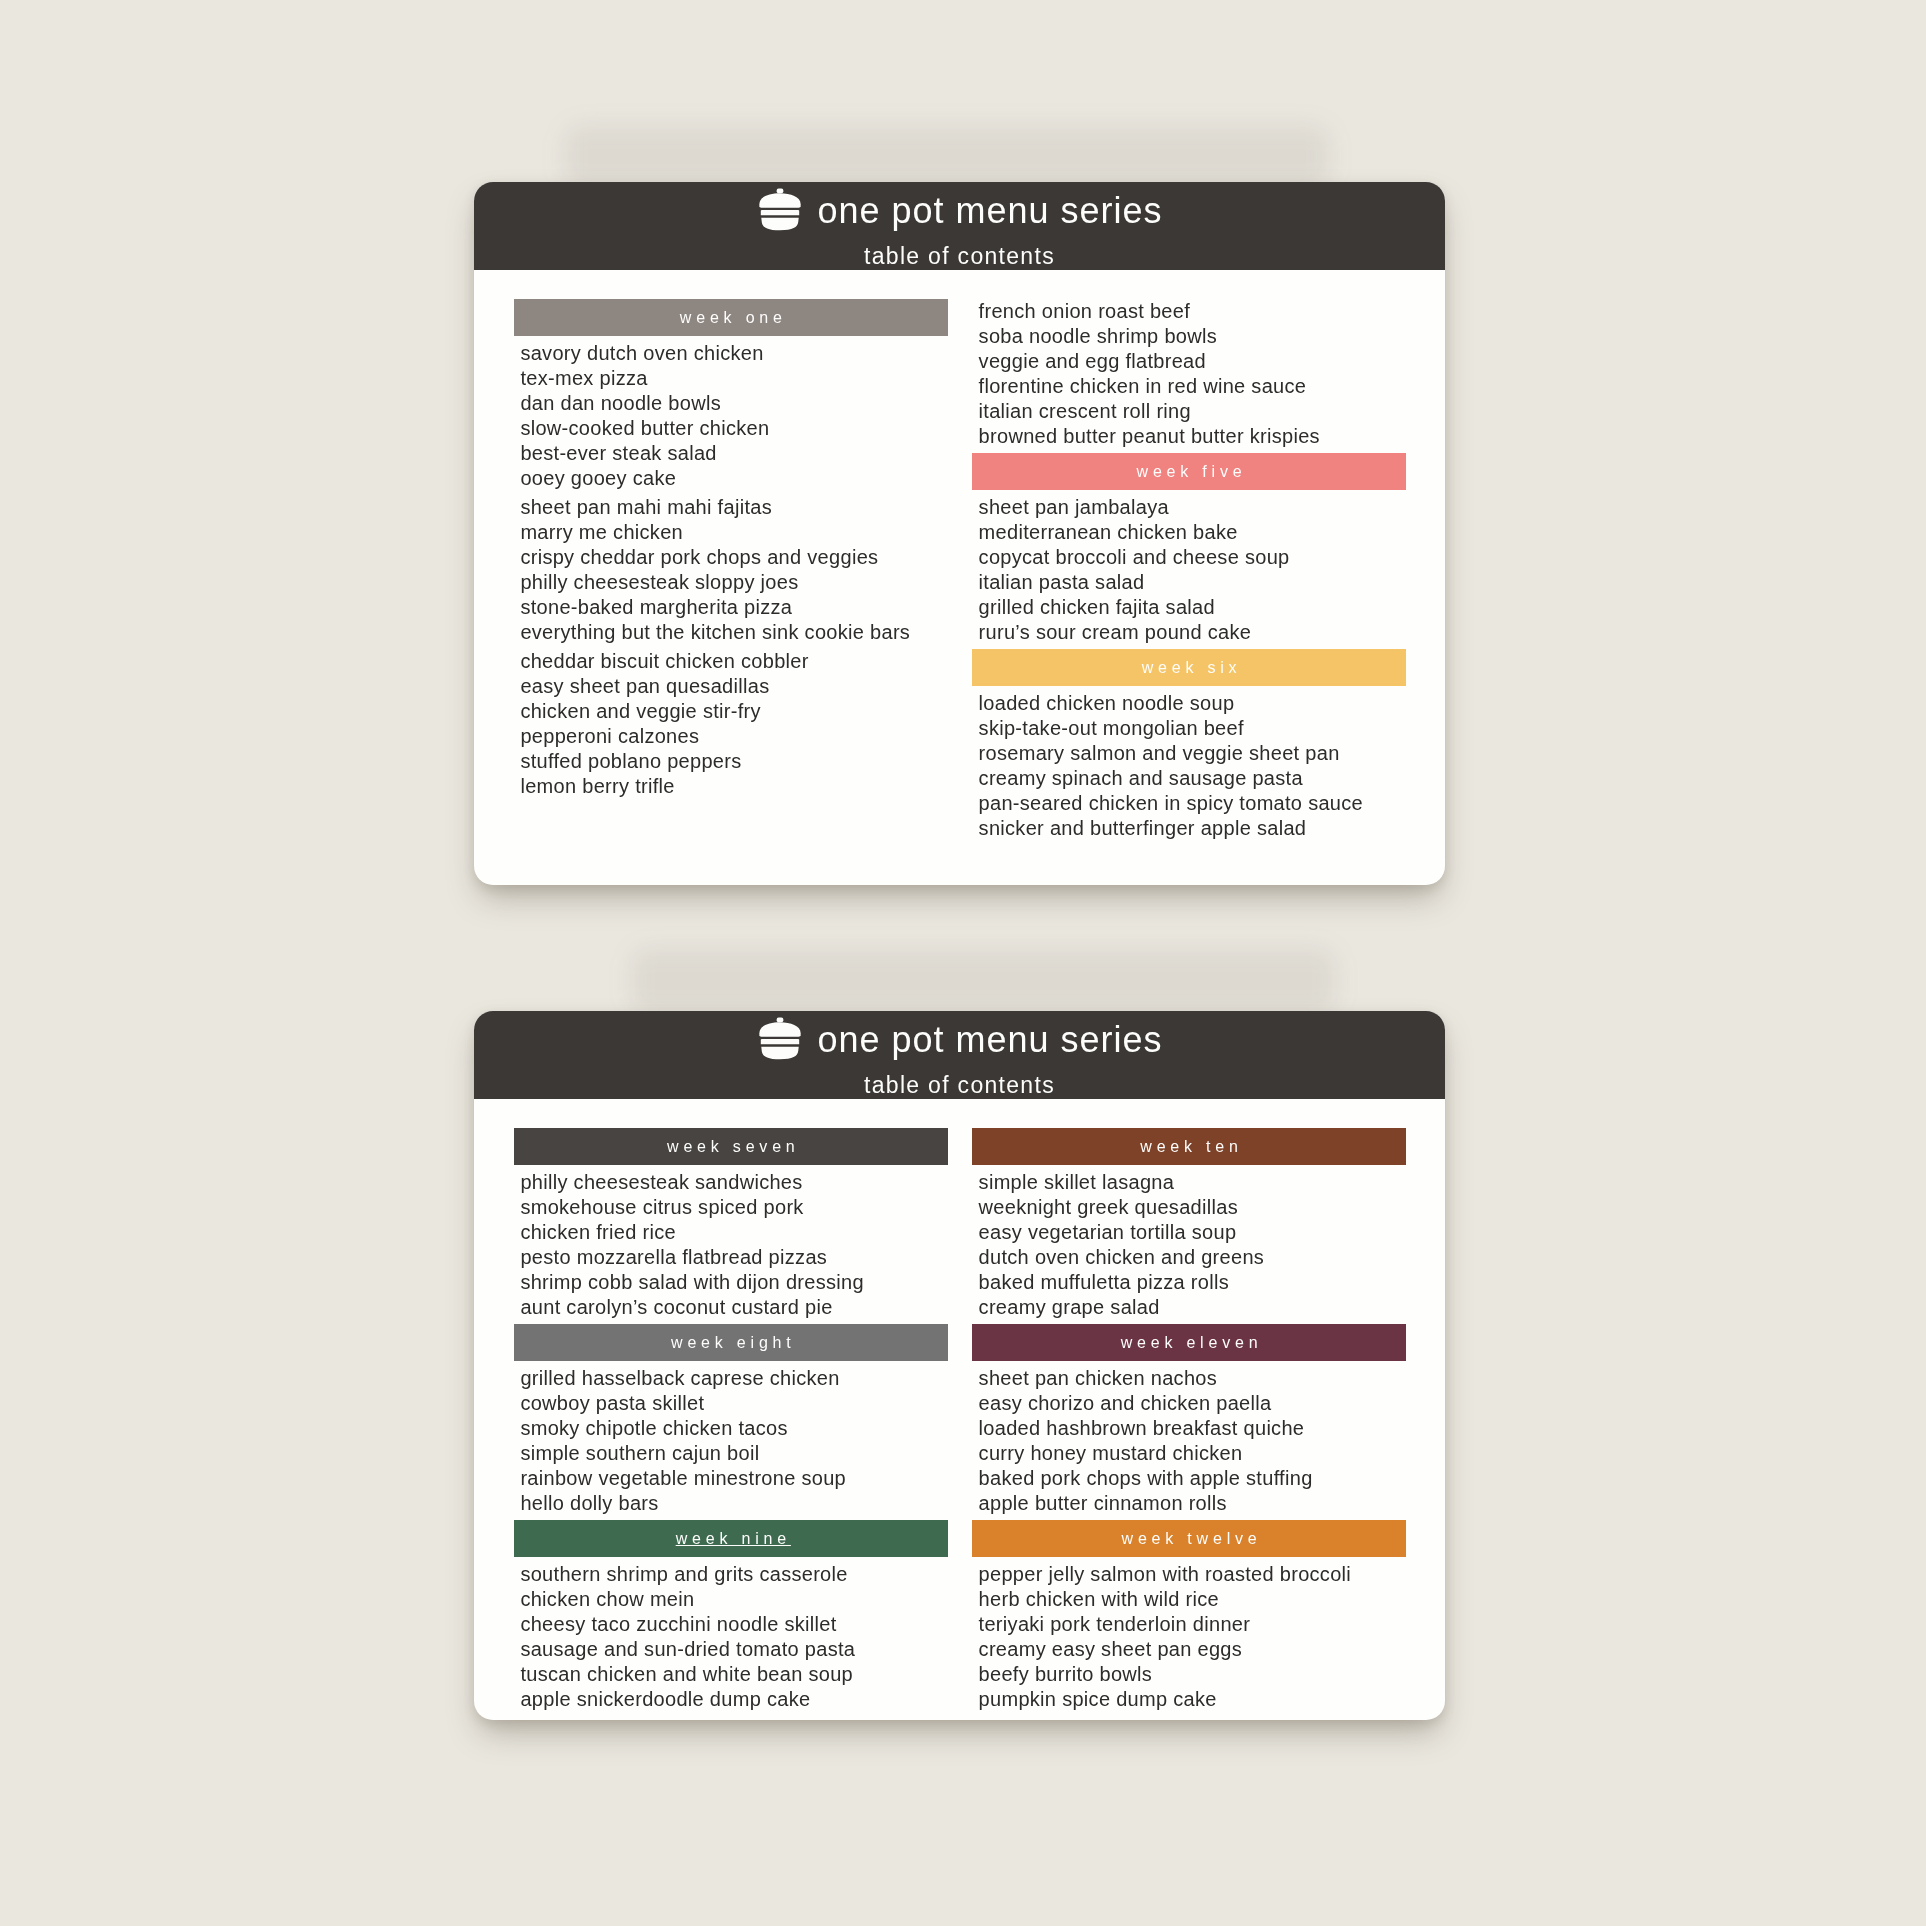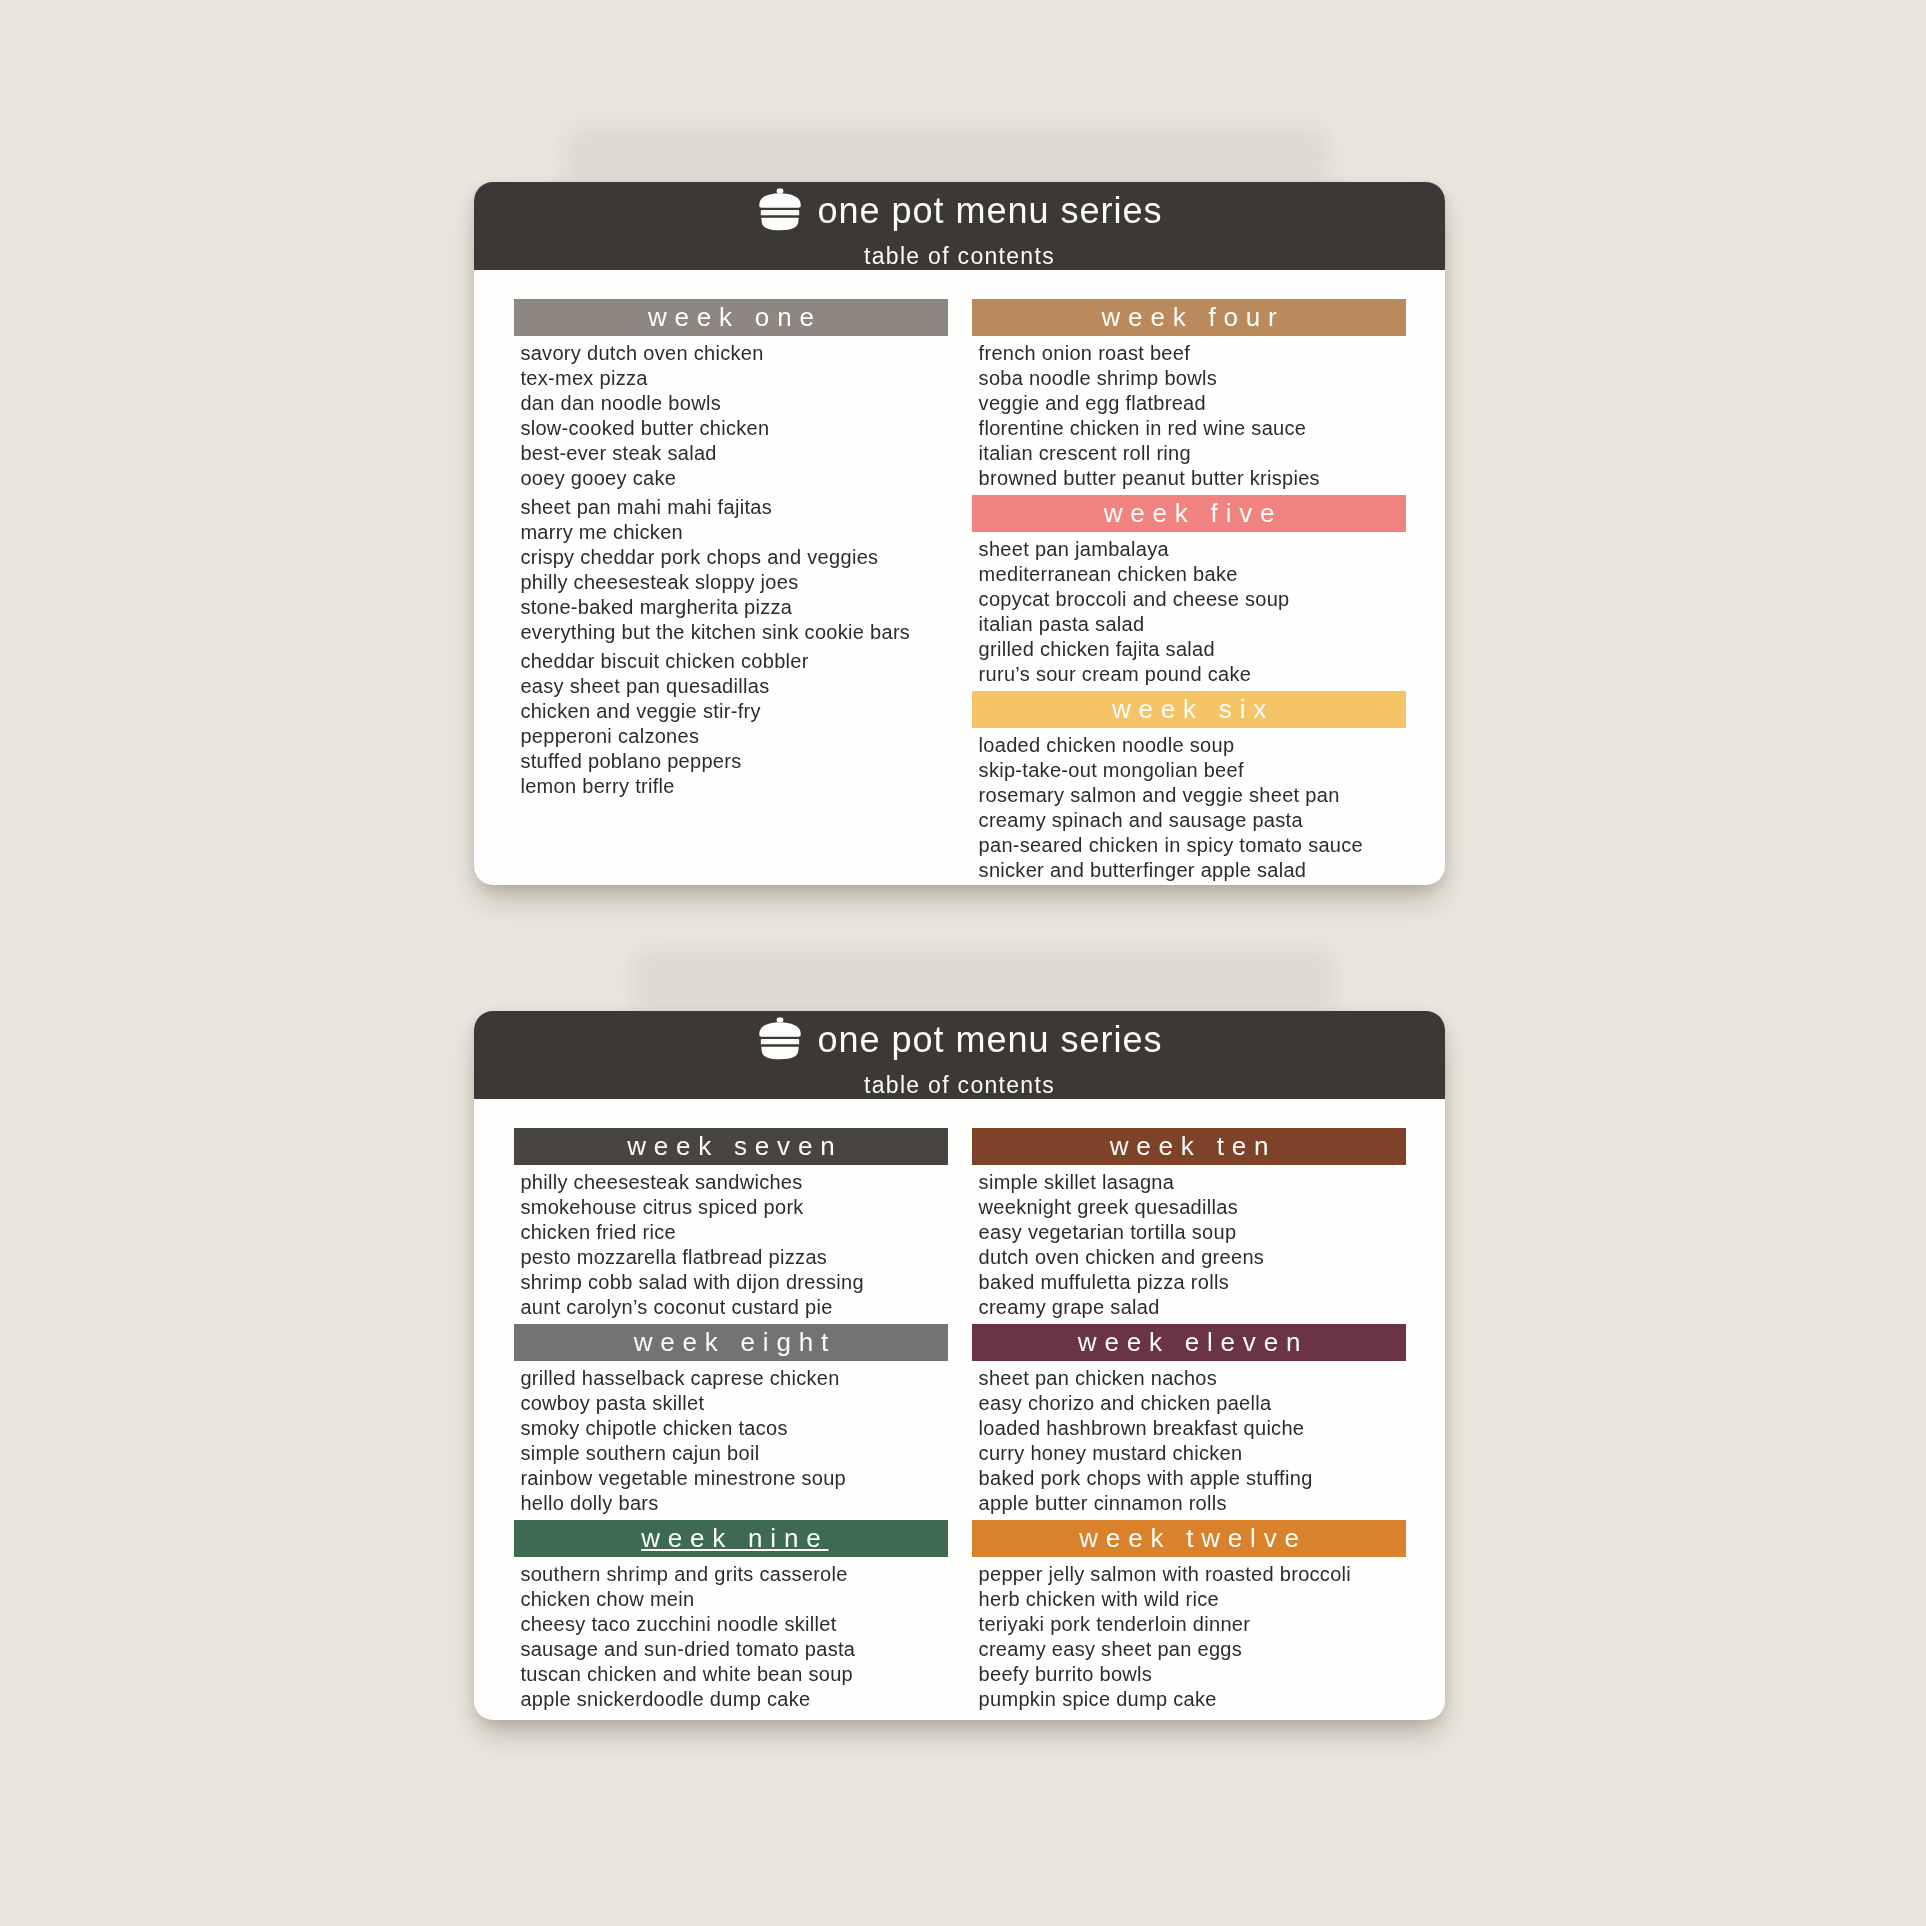--- a/index.html
+++ b/index.html
@@ -22,21 +22,21 @@
   .title-row{display:flex; align-items:center; gap:13px;}
   .pot-icon{width:48px; height:55px; display:block;}
   .card-title{color:#fdfdfc; font-size:36px; letter-spacing:1px; font-weight:400; line-height:1;}
   .card-subtitle{color:#fdfdfc; font-size:23px; letter-spacing:1.3px; margin-top:6.4px; line-height:1;}
 
   .card-body{display:flex; gap:24.4px; padding:29px 39px 0 40px; box-sizing:border-box;}
   .col{flex:1 1 0; min-width:0;}
 
   .week-section{margin-bottom:3.9px;}
   .week-bar{height:37px; line-height:37px; text-align:center; color:#fdfdfc;
-            font-size:26px; letter-spacing:0.30em; padding-left:0.30em; margin-bottom:5.1px;}
+            font-size:16px; letter-spacing:0.30em; padding-left:0.30em; margin-bottom:5.1px;}
   .recipe-item{font-size:20px; line-height:25px; color:#2d2c2a; letter-spacing:0.3px;
                padding-left:6.4px; white-space:nowrap;}
 </style>
 </head>
 <body>
 
 <div class="page">
 
   <div class="stack-shadow s1"></div>
   <div class="stack-shadow s2"></div>
@@ -77,21 +77,20 @@
             <div class="recipe-item">cheddar biscuit chicken cobbler</div>
             <div class="recipe-item">easy sheet pan quesadillas</div>
             <div class="recipe-item">chicken and veggie stir-fry</div>
             <div class="recipe-item">pepperoni calzones</div>
             <div class="recipe-item">stuffed poblano peppers</div>
             <div class="recipe-item">lemon berry trifle</div>
           </div>
         </div>
         <div class="col">
           <div class="week-section">
-            <div class="week-bar" style="background: rgb(186, 138, 92);">week four</div>
             <div class="recipe-item">french onion roast beef</div>
             <div class="recipe-item">soba noodle shrimp bowls</div>
             <div class="recipe-item">veggie and egg flatbread</div>
             <div class="recipe-item">florentine chicken in red wine sauce</div>
             <div class="recipe-item">italian crescent roll ring</div>
             <div class="recipe-item">browned butter peanut butter krispies</div>
           </div>
           <div class="week-section">
             <div class="week-bar" style="background: rgb(240, 130, 128);">week five</div>
             <div class="recipe-item">sheet pan jambalaya</div>

